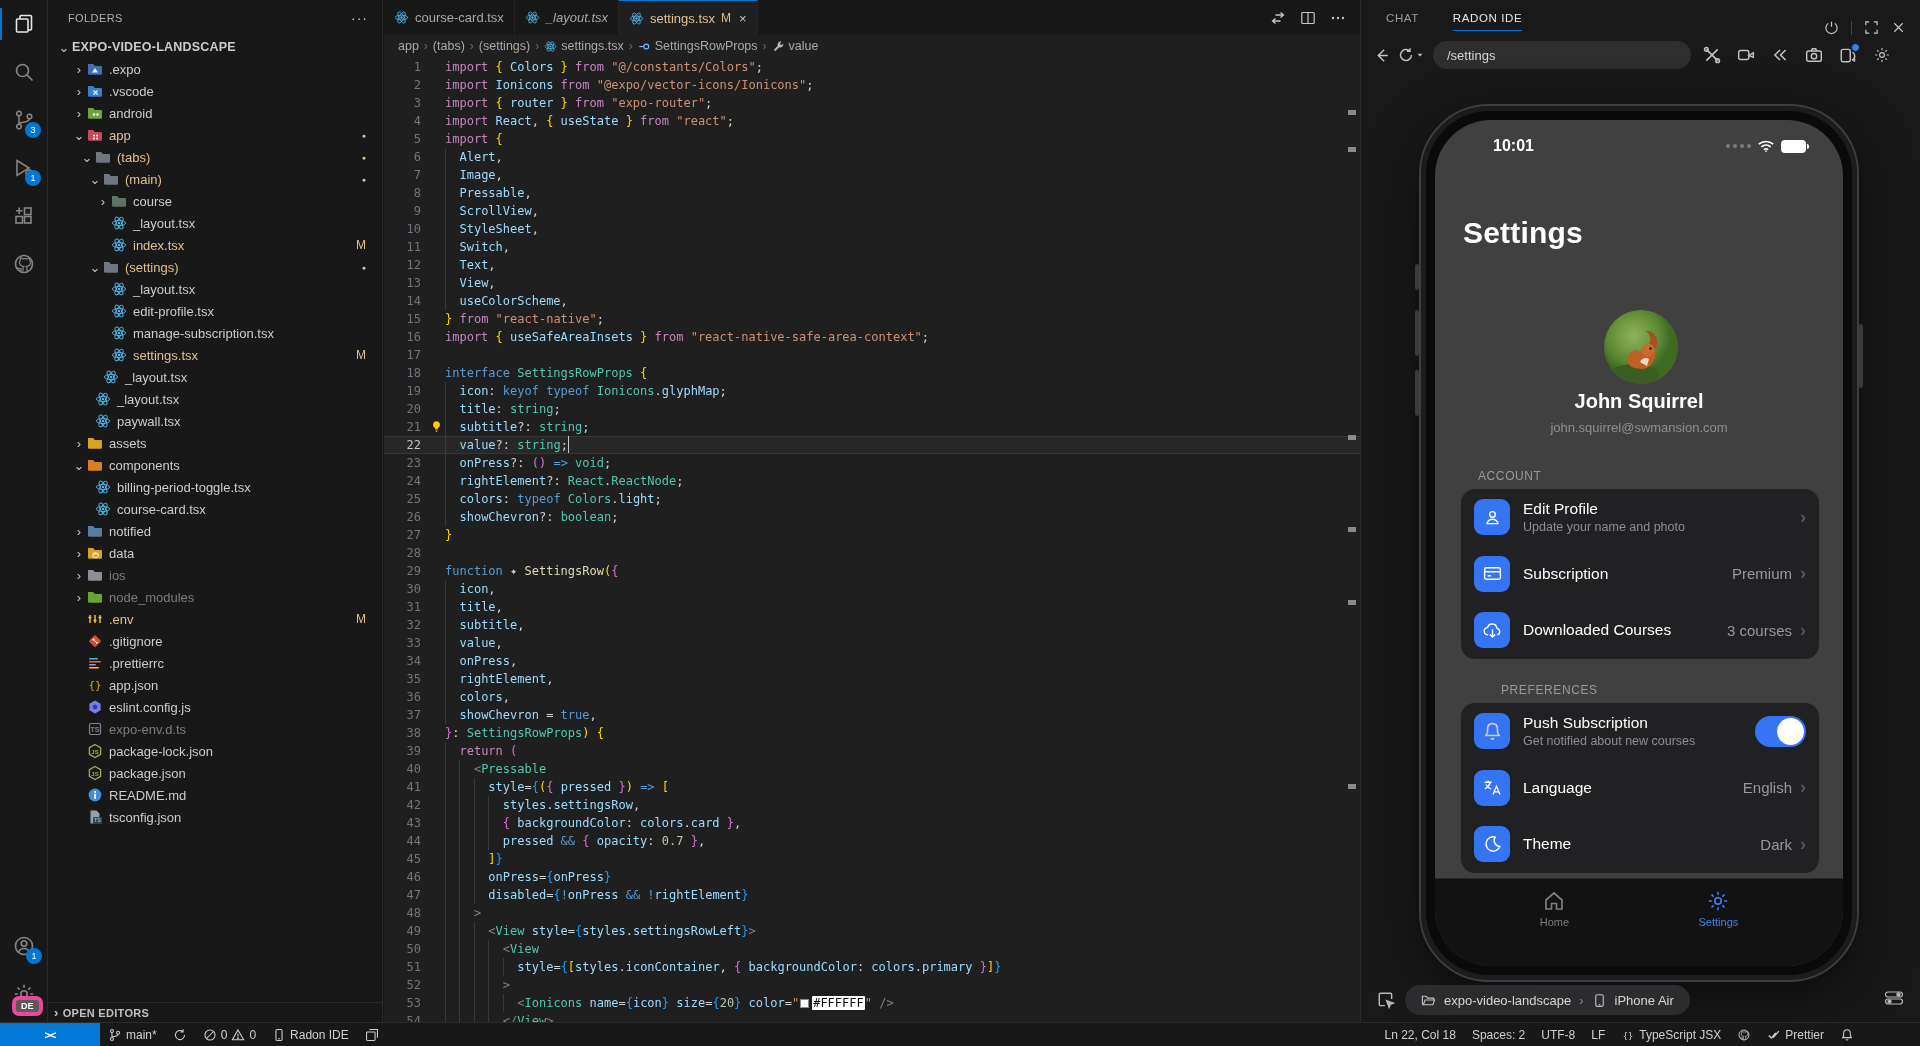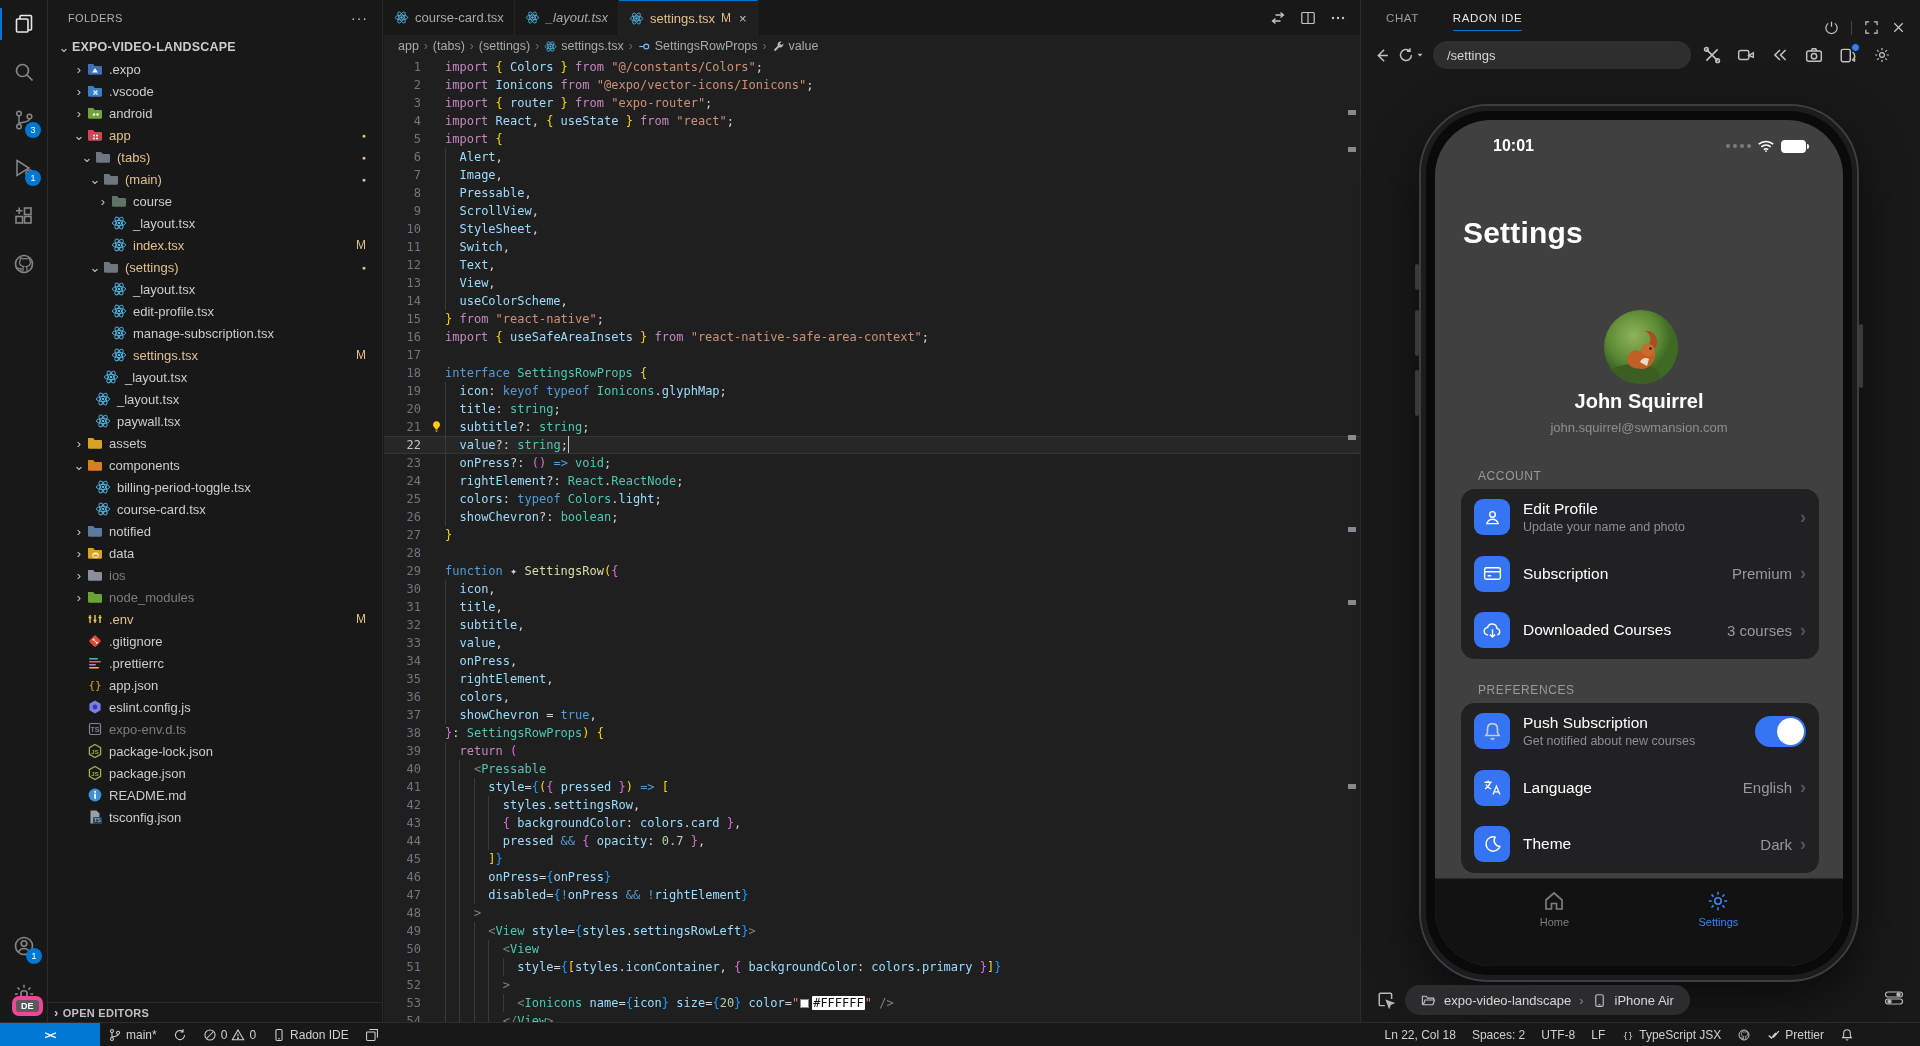--- a/index.html
+++ b/index.html
@@ -995,21 +995,21 @@
                   <path d="M12 10.5V19M9 16.5l3 3 3-3"></path>
                 </svg>
               </span>
               <span class="ph-rtxt">
                 <div class="t">Downloaded Courses</div>
               </span>
               <span class="ph-rval">3 courses</span>
               <span class="ph-chev">›</span>
             </div>
           </div>
-          <div class="ph-sec-label" style="top: 563px;">PREFERENCES</div>
+          <div class="ph-sec-label" style="top: 563px; margin-left: 23px;">PREFERENCES</div>
           <div class="ph-card" style="top: 583px;">
             <div class="ph-row">
               <span class="ph-ric">
                 <svg viewBox="0 0 16 16" fill="none" stroke="currentColor" stroke-width="1.2" style="width: 21px; height: 21px;">
                   <path d="M8 2c-2.4 0-3.8 1.8-3.8 4.2v2.6L3 11h10l-1.2-2.2V6.2C11.8 3.8 10.4 2 8 2z"></path>
                   <path d="M6.8 13a1.3 1.3 0 0 0 2.4 0"></path>
                 </svg>
               </span>
               <span class="ph-rtxt">
                 <div class="t">Push Subscription</div>

